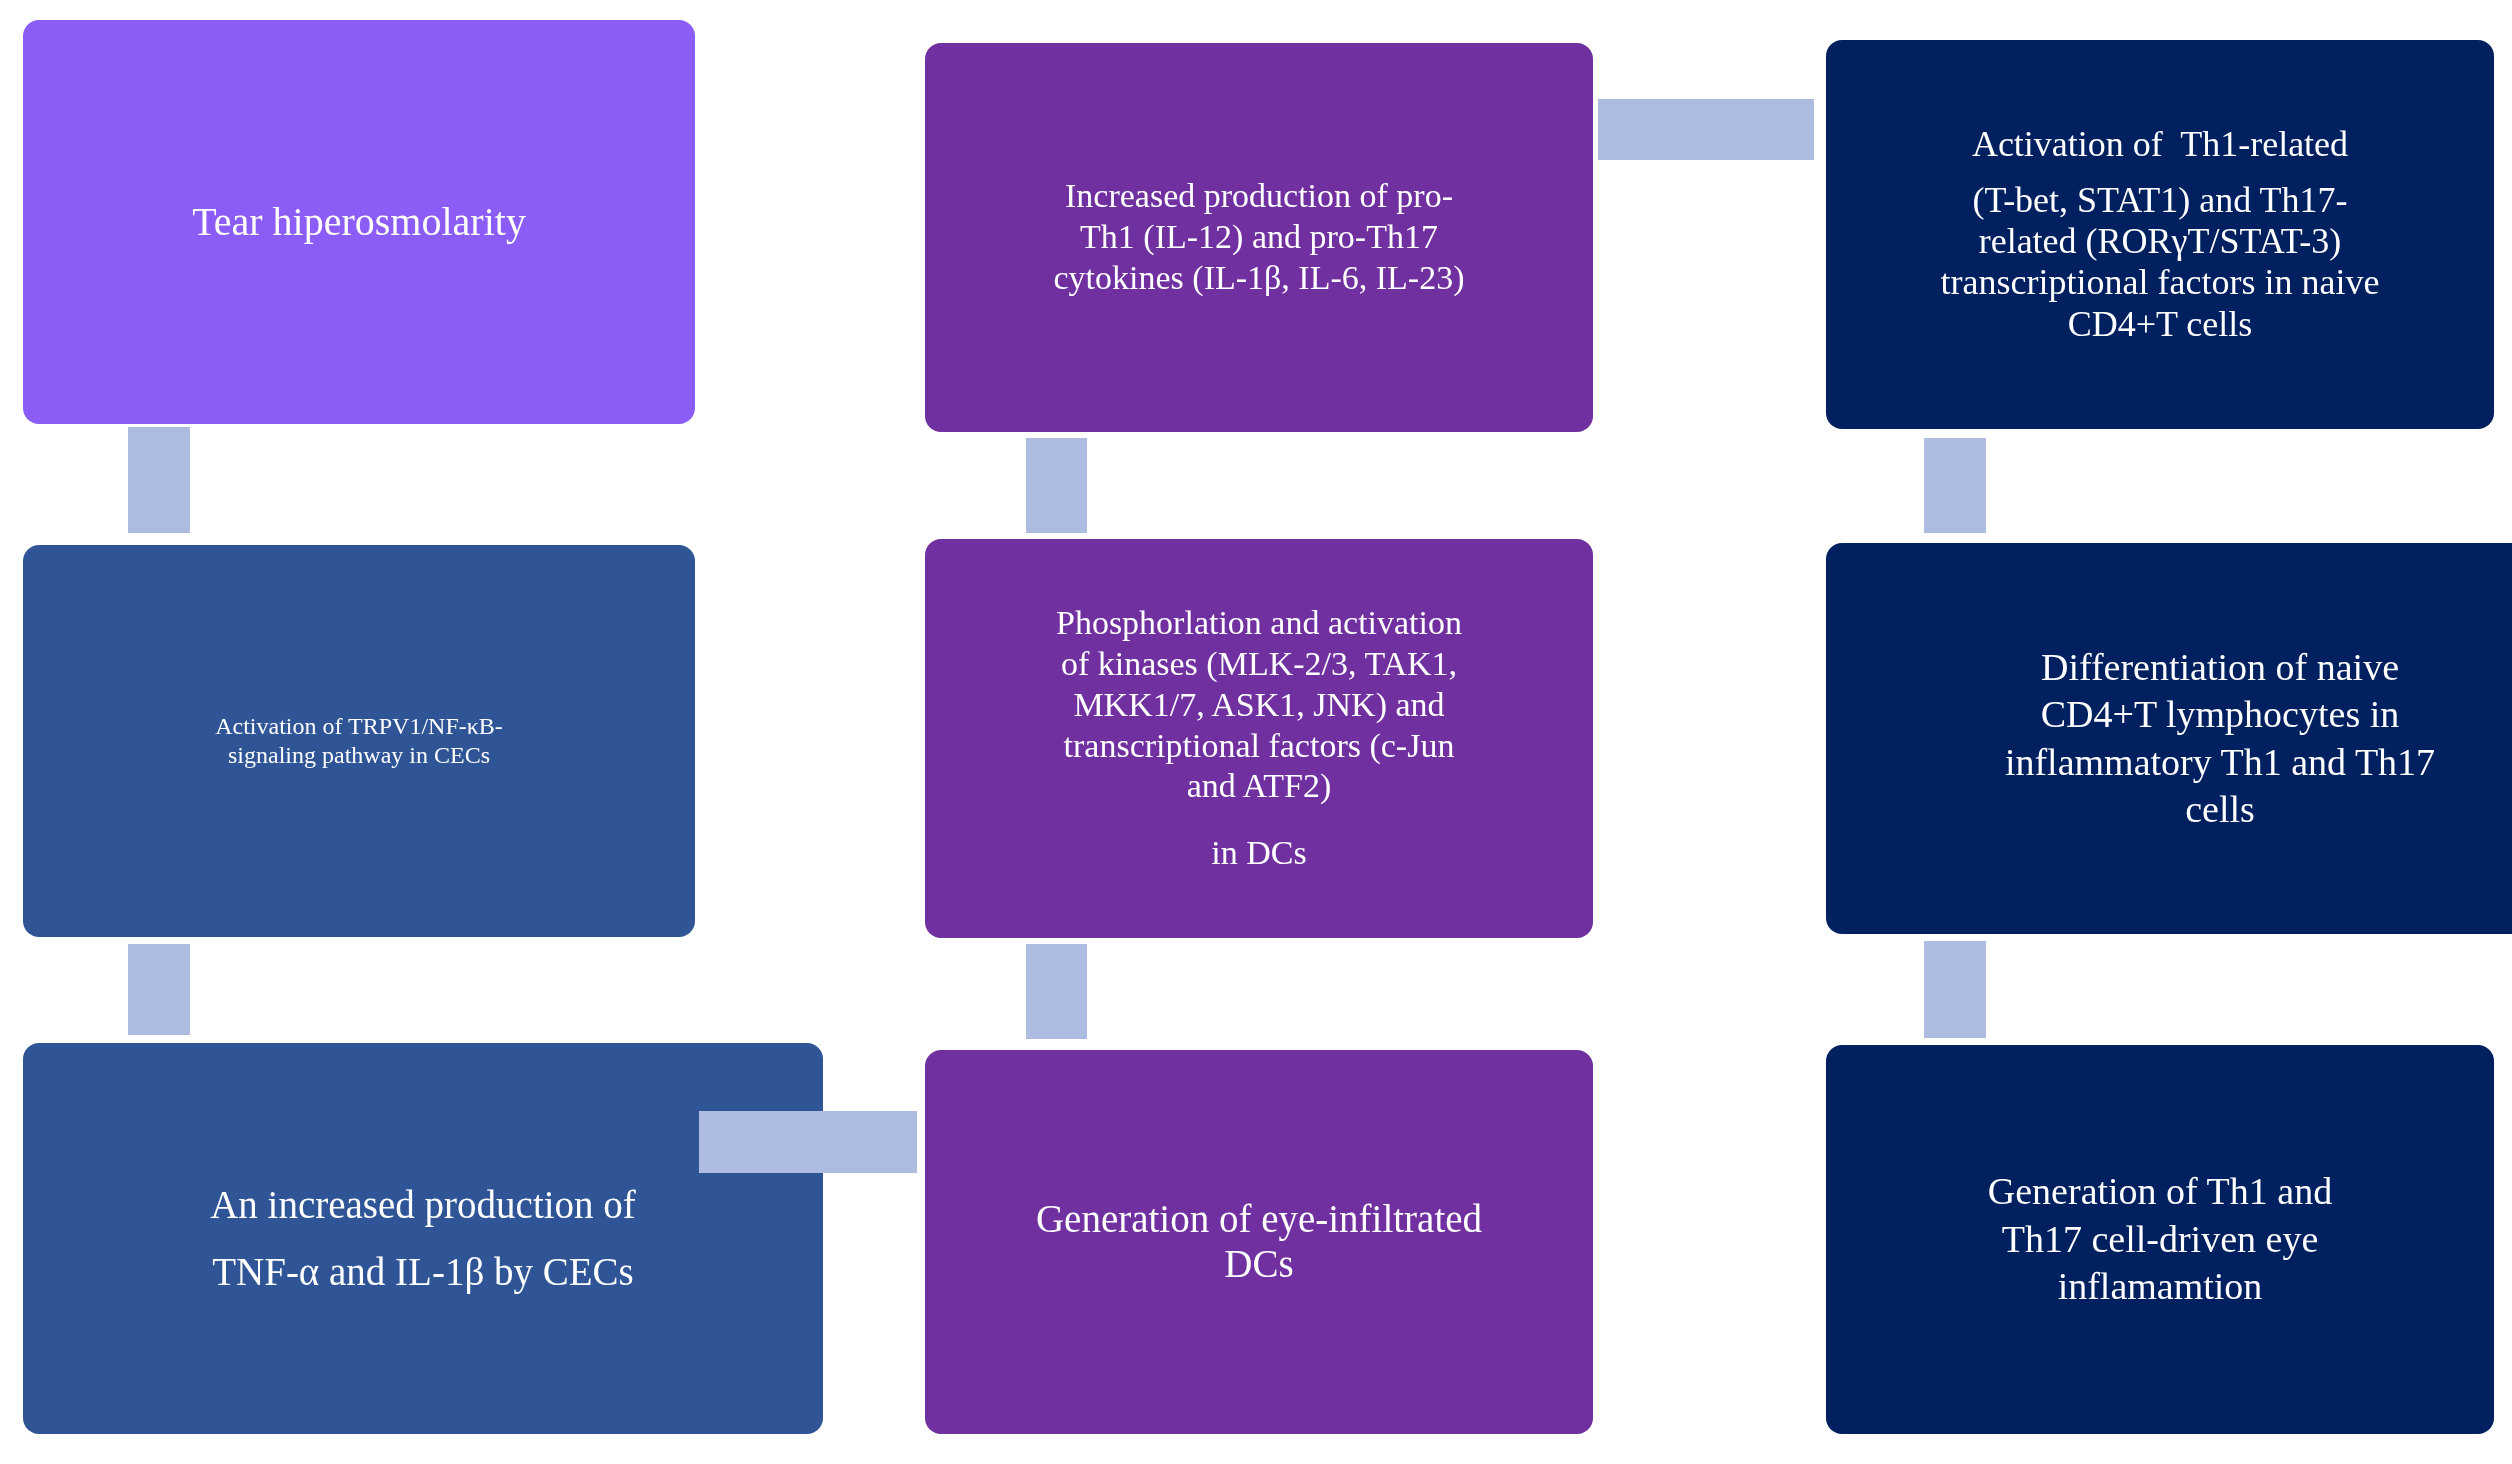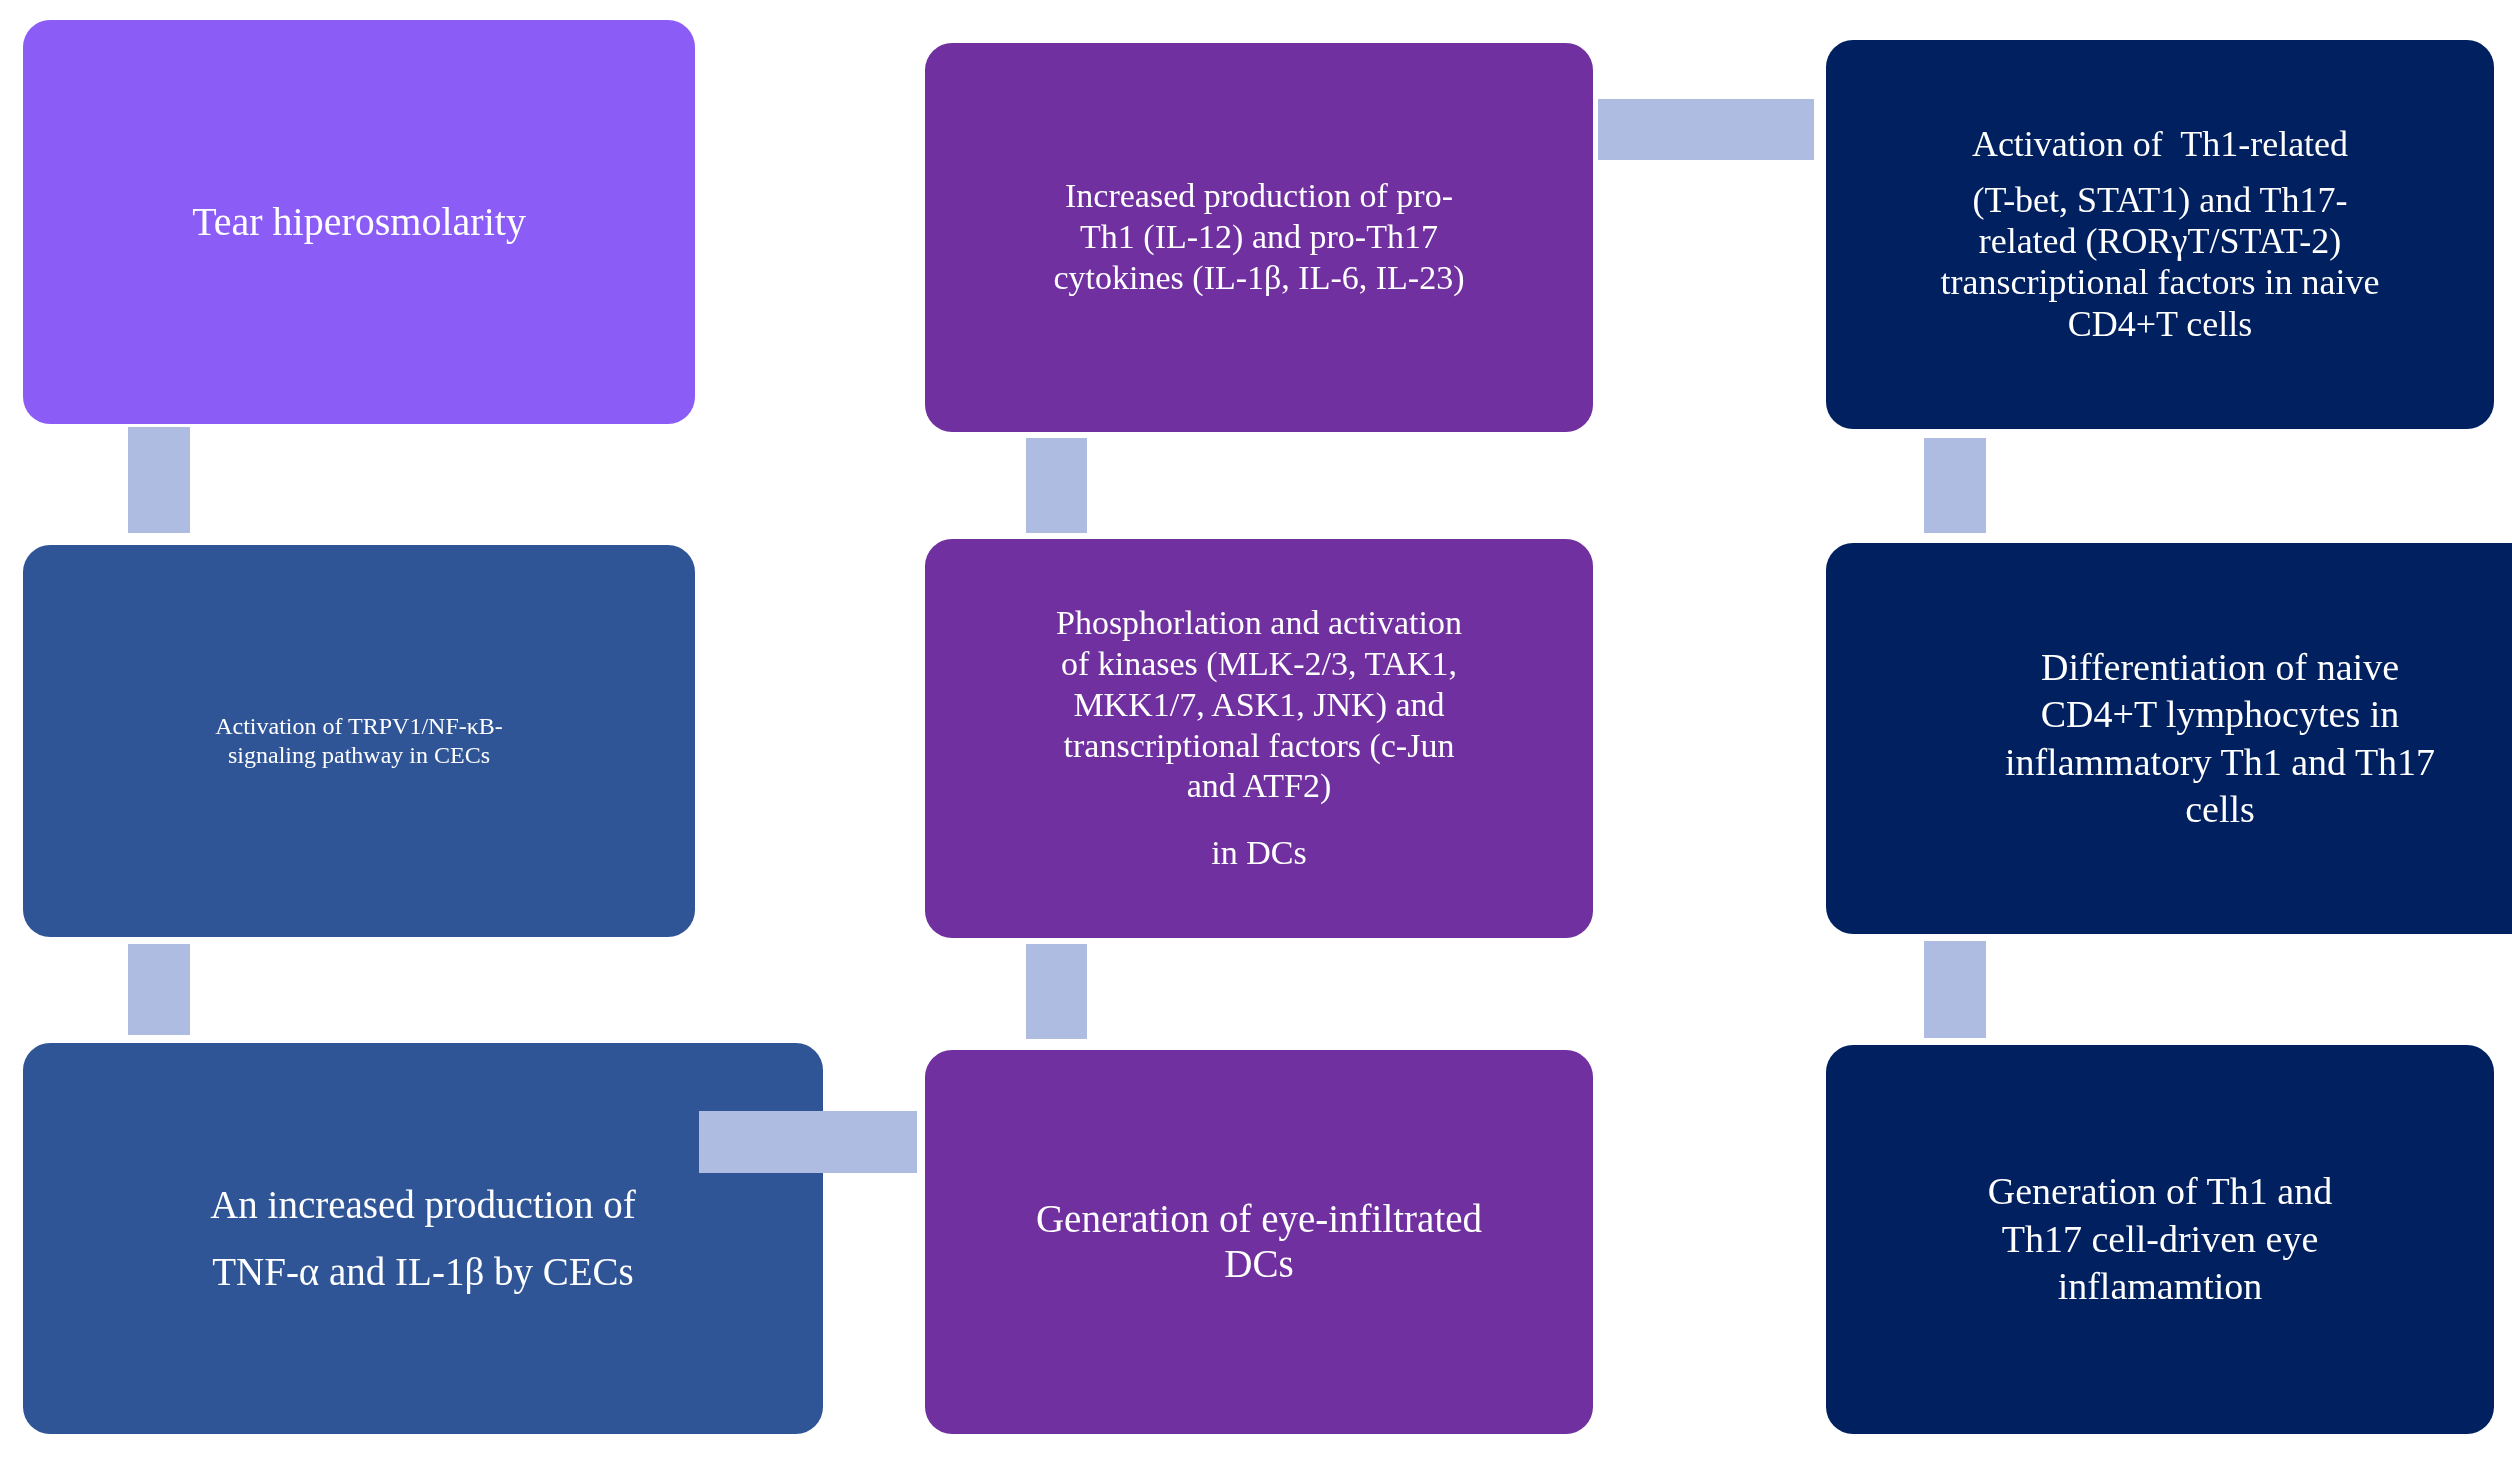--- a/index.html
+++ b/index.html
@@ -10,21 +10,21 @@
   .canvas {
     position: relative;
     width: 2512px;
     height: 1464px;
     background: #ffffff;
     overflow: hidden;
     font-family: "Liberation Serif", "DejaVu Serif", serif;
   }
   .box {
     position: absolute;
-    border-radius: 27px;
+    border-radius: 16px;
     display: flex;
     flex-direction: column;
     align-items: center;
     justify-content: center;
     text-align: center;
     color: #ffffff;
     box-sizing: border-box;
     padding: 13px 26px;
   }
   .box p {
@@ -100,21 +100,21 @@
     <p>in DCs</p>
   </div>
   <div class="box b6" style="background-color: rgb(112, 48, 160); color: rgb(255, 255, 255);">
     <p>Generation of eye-infiltrated
 DCs</p>
   </div>
 
   <div class="box b7" style="background-color: rgb(0, 32, 96); color: rgb(255, 255, 255);">
     <p>Activation of  Th1-related</p>
     <p>(T-bet, STAT1) and Th17-
-related (RORγT/STAT-2)
+related (RORγT/STAT-3)
 transcriptional factors in naive
 CD4+T cells</p>
   </div>
   <div class="box b8" style="background-color: rgb(0, 32, 96); color: rgb(255, 255, 255);">
     <p>Differentiation of naive
 CD4+T lymphocytes in
 inflammatory Th1 and Th17
 cells</p>
   </div>
   <div class="box b9" style="background-color: rgb(0, 32, 96); color: rgb(255, 255, 255);">

